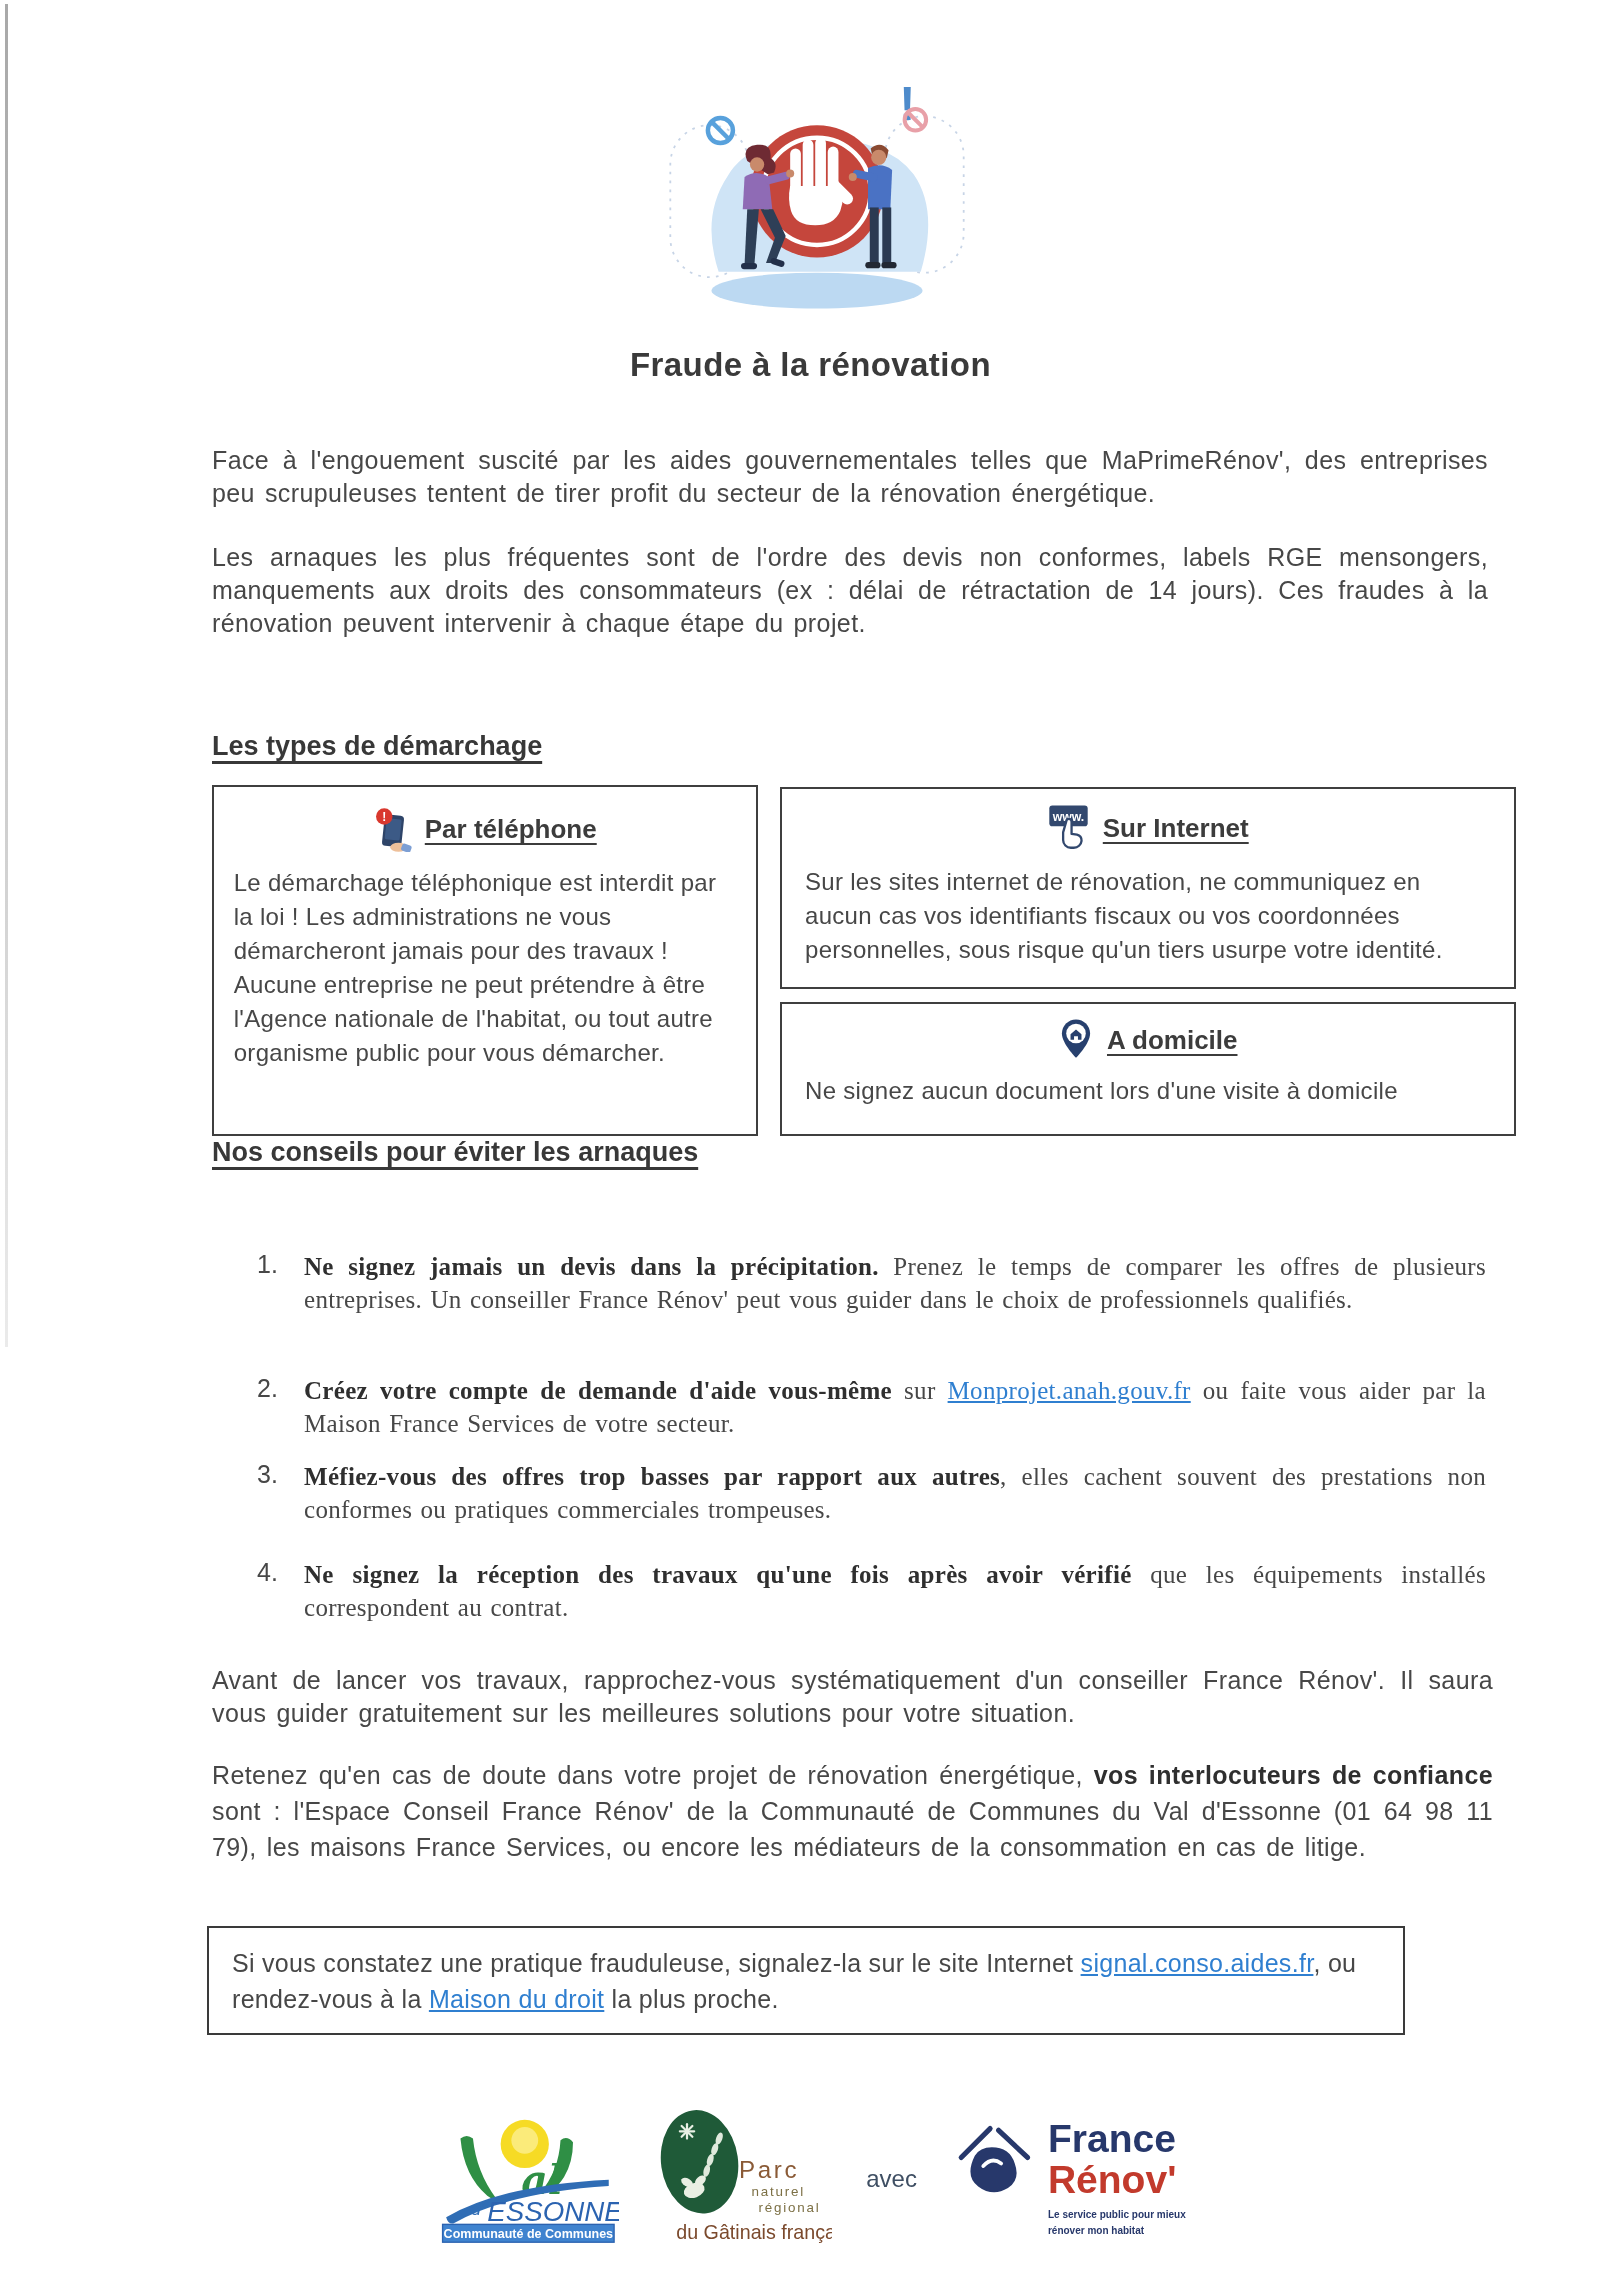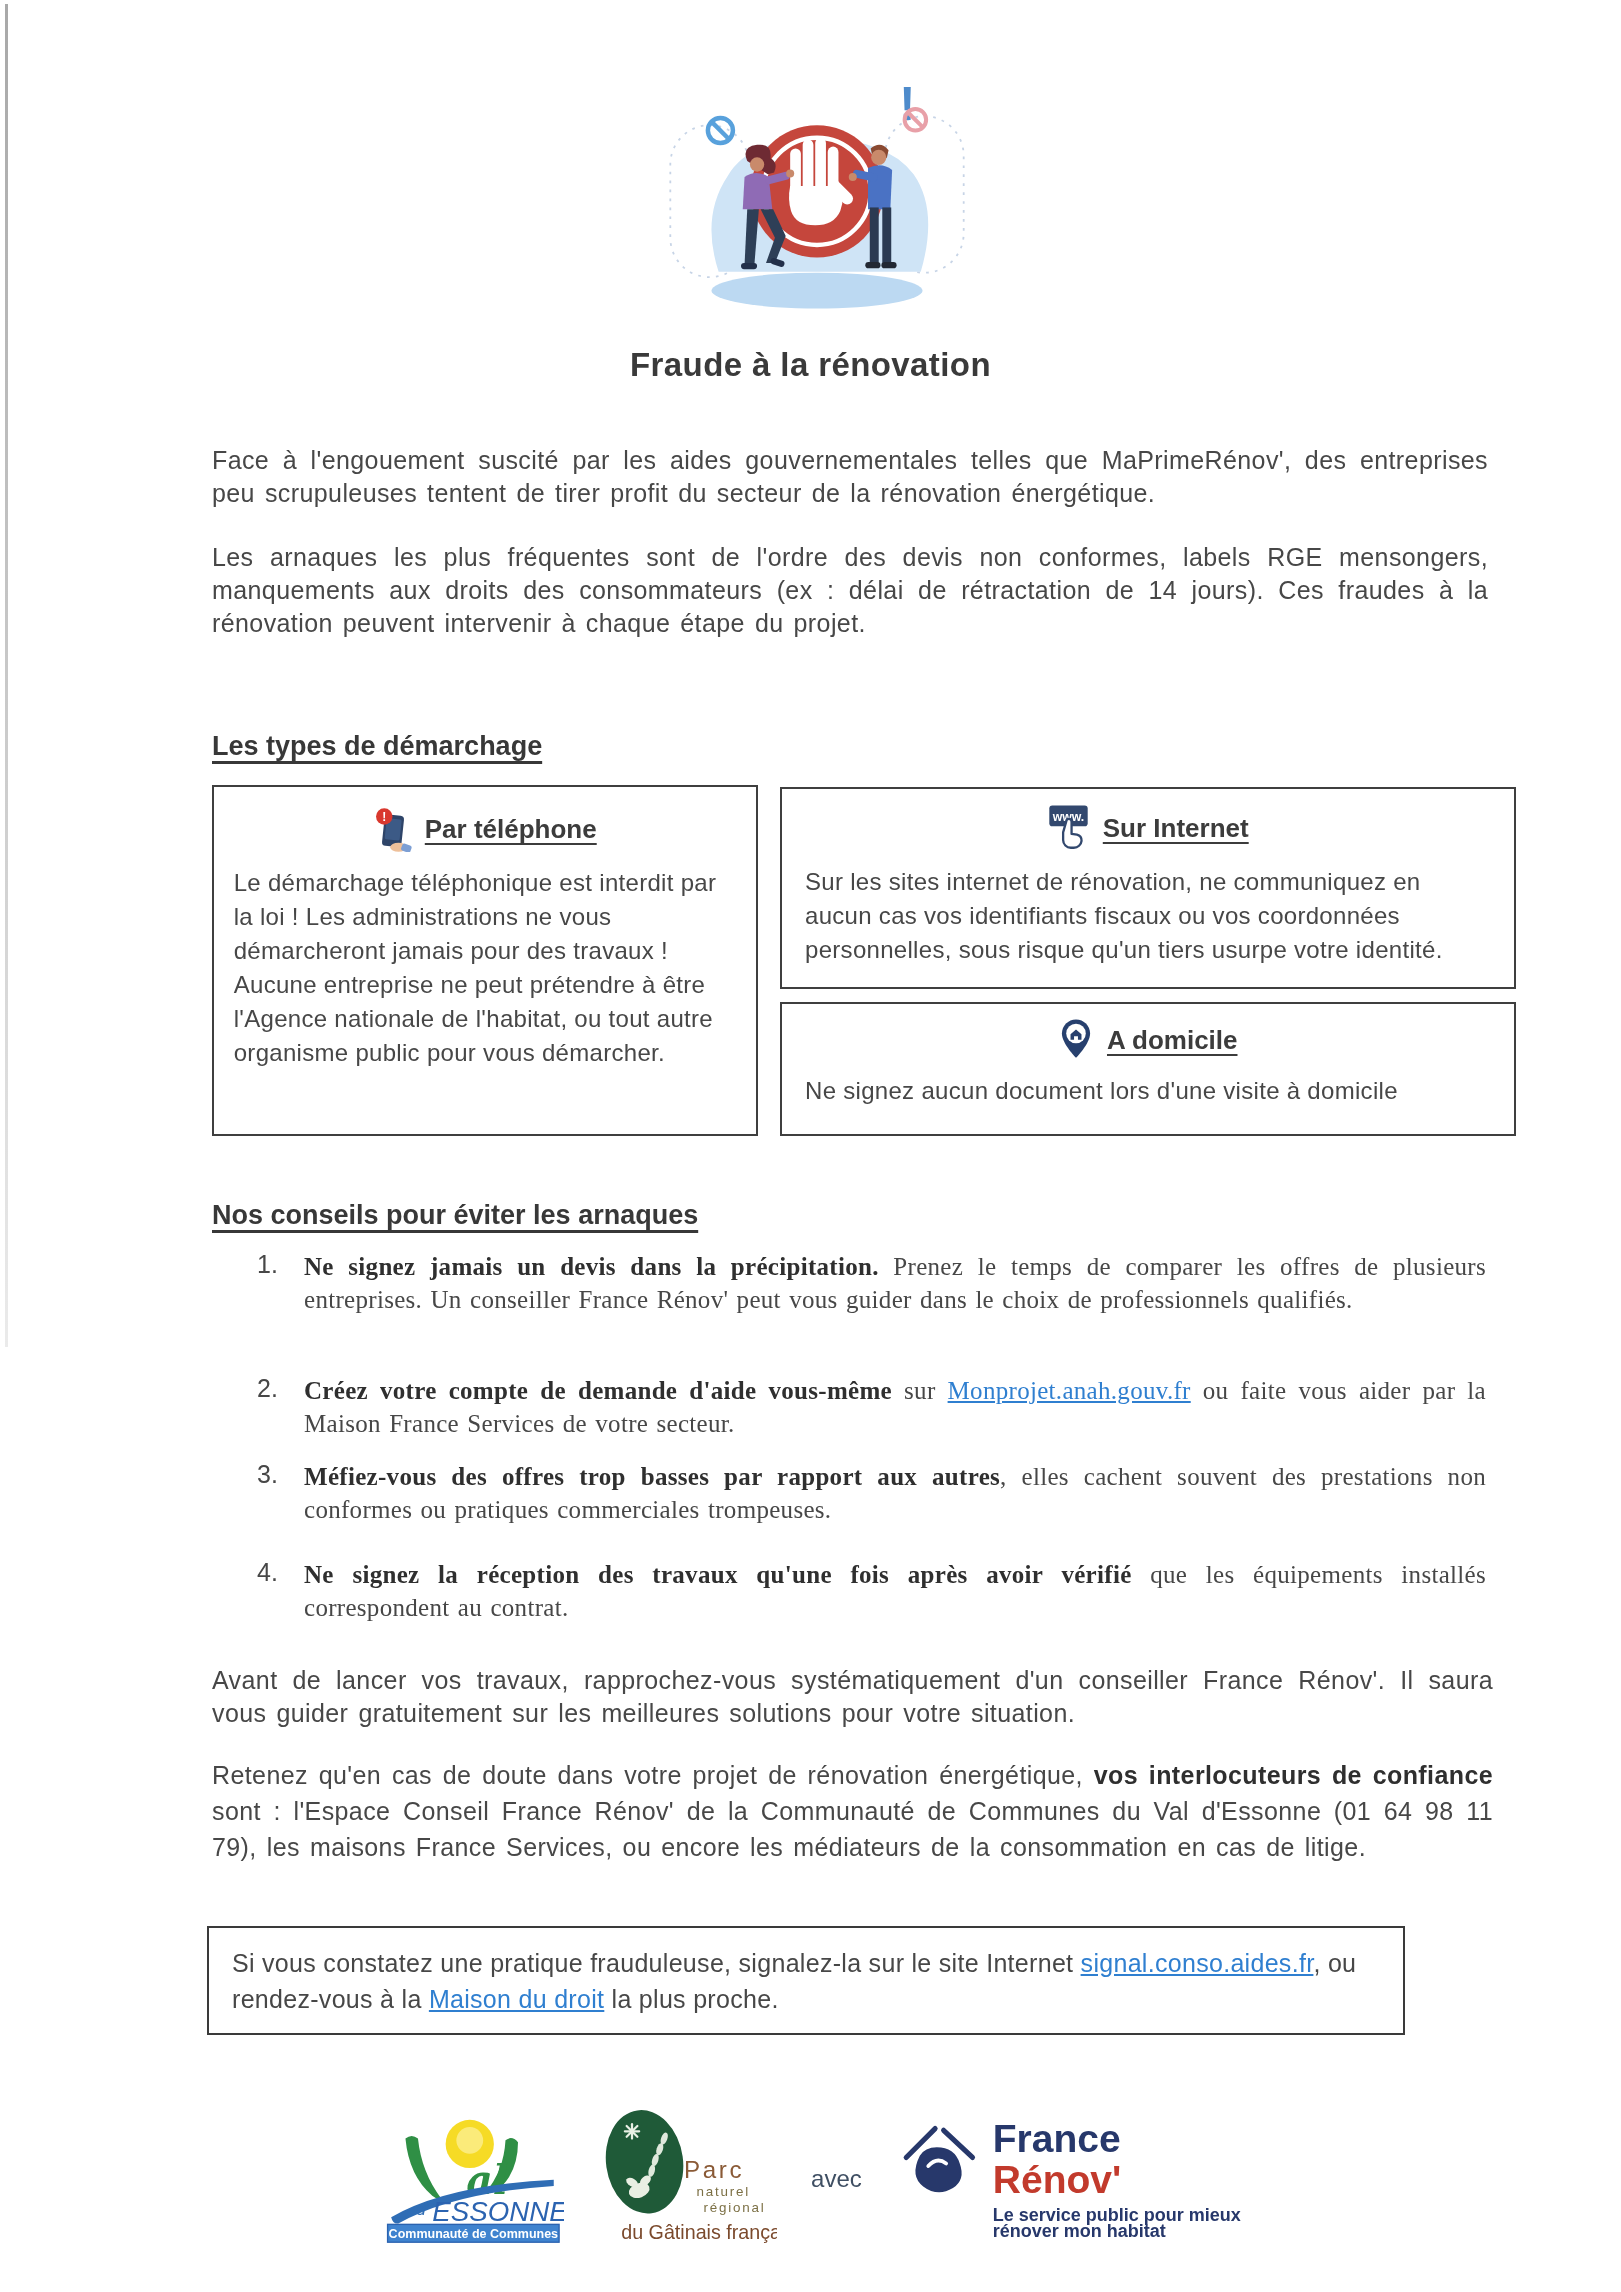--- a/index.html
+++ b/index.html
@@ -10,21 +10,21 @@
   .illustration{position:absolute;left:656px;top:73px;width:322px;height:251px;}
   .page-title{position:absolute;left:0;top:324px;width:1621px;text-align:center;
         font-size:33px;font-weight:bold;color:#3a3a3a;letter-spacing:0.4px;}
   .para{position:absolute;text-align:justify;font-size:25px;line-height:33px;
         letter-spacing:0.4px;word-spacing:2.7px;margin:0;}
   #p-intro1{left:212px;top:444px;width:1276px;}
   #p-intro2{left:212px;top:541px;width:1276px;}
   .sec-heading{position:absolute;left:212px;margin:0;font-size:27px;font-weight:bold;color:#383838;
         text-decoration:underline;text-underline-offset:6.3px;text-decoration-thickness:2.7px;}
   #h-demarchage{top:731px;}
-  #h-conseils{top:1200px;}
+  #h-conseils{top:1137px;}
   .box{position:absolute;border:2.7px solid #3f3f3f;background:#fff;box-sizing:border-box;}
   #box-phone{left:212px;top:785px;width:546px;height:351px;padding:10.7px 19.7px;}
   #box-internet{left:780px;top:787px;width:736px;height:202px;padding:7.2px 23px;}
   #box-domicile{left:780px;top:1002px;width:736px;height:134px;padding:5.4px 23px;}
   .box-head{display:flex;align-items:center;justify-content:center;gap:12.5px;margin:7.2px 0 10.7px;}
   .box-title{font-size:26px;font-weight:bold;color:#3c3c3c;text-decoration:underline;
         text-underline-offset:5.4px;text-decoration-thickness:2.2px;}
   .box-body{font-size:24px;line-height:34px;margin:0;color:#474747;letter-spacing:0.3px;}
   .advice{position:absolute;left:257px;width:1229px;display:flex;}
   .advice .num{width:47px;flex:none;font-size:25px;}
@@ -36,21 +36,21 @@
   .notice{position:absolute;left:207px;top:1926px;width:1198px;height:109px;border:2.7px solid #3a3a3a;
         box-sizing:border-box;display:flex;align-items:center;padding:0 23px;}
   .notice p{font-size:25px;line-height:36px;margin:0;letter-spacing:0.3px;}
   .link{color:#2f7fd0;text-decoration:underline;cursor:pointer;}
   .footer{position:absolute;left:0;top:2106px;width:1621px;display:flex;justify-content:center;
         align-items:center;gap:34px;}
   .avec{font-size:24px;color:#3f4f63;}
   .fr-logo{display:flex;align-items:flex-start;gap:12px;}
   .fr-name1{font-size:39px;font-weight:bold;color:#27386b;line-height:41px;}
   .fr-name2{font-size:39px;font-weight:bold;color:#c23a2c;line-height:41px;}
-  .fr-tag{font-size:18px;font-weight:bold;color:#27386b;margin-top:7.2px;line-height:16px;}
+  .fr-tag{font-size:10px;font-weight:bold;color:#27386b;margin-top:7.2px;line-height:16px;}
   svg text{font-family:"Liberation Sans",sans-serif;}
   .script-text{font-family:"DejaVu Serif",serif;}
 </style>
 </head>
 <body>
 
 <div class="page">
 
   <div class="scan-line"></div>
 

